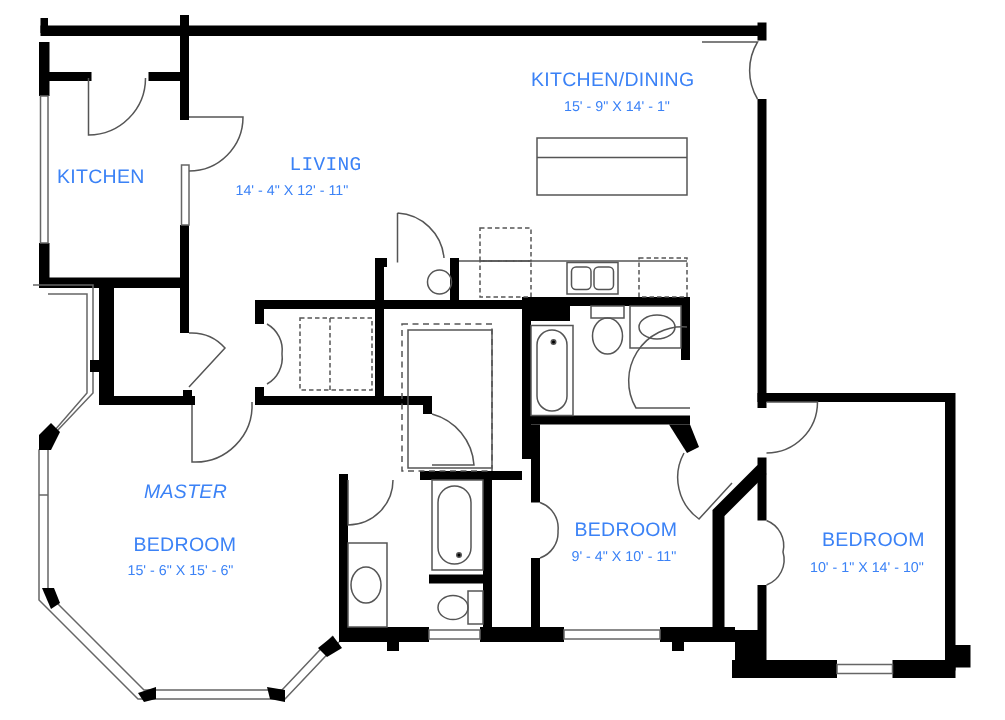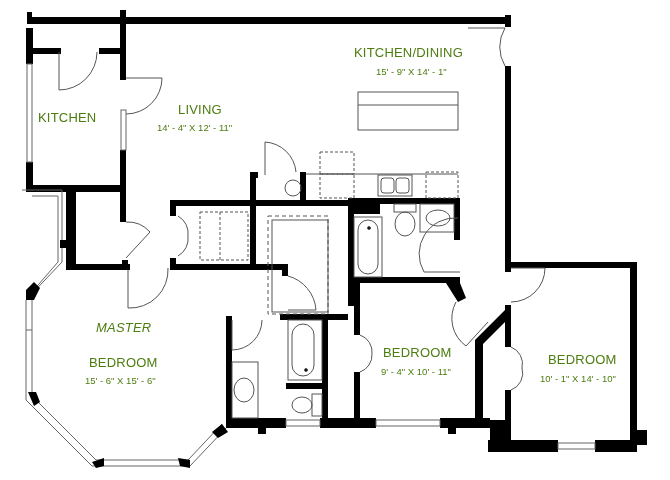--- a/index.html
+++ b/index.html
@@ -1,18 +1,18 @@
 <!DOCTYPE html>
 <html><head>
 <meta charset="utf-8">
 <style>
   html,body{margin:0;padding:0;background:#ffffff;}
   body{width:670px;height:480px;position:relative;overflow:hidden;font-family:"Liberation Sans",sans-serif;}
   #plan{position:absolute;left:0;top:0;}
-  .label{position:absolute;color:#4d7c0f;text-align:right;white-space:nowrap;}
+  .label{position:absolute;color:#3b82f6;text-align:right;white-space:nowrap;}
   .room-name{font-size:13px;letter-spacing:0.2px;}
   .room-dim{font-size:9.5px;}
 </style>
 </head>
 <body>
 
 <svg id="plan" width="670" height="480" viewBox="0 0 670 480" xmlns="http://www.w3.org/2000/svg">
   <g fill="#000">
 
     <rect x="27" y="12" width="5" height="10"></rect>
@@ -147,21 +147,21 @@
     <circle cx="306" cy="370" r="1.5" fill="#000"></circle>
     <rect x="312" y="394" width="10" height="22"></rect>
     <ellipse cx="302" cy="405" rx="10" ry="8"></ellipse>
     <rect x="232" y="362" width="26" height="56"></rect>
     <ellipse cx="244" cy="390" rx="10" ry="12"></ellipse>
   </g>
 </svg>
 
 <div class="label room-name" style="left:38px;top:110px;">KITCHEN</div>
 
-<div class="label room-name" style="left:178px;top:102px;">LIVING</div>
+<div class="label room-name" style="left:193px;top:102px;font-family:Liberation Mono, monospace;">LIVING</div>
 <div class="label room-dim" style="left:157px;top:122px;">14' - 4" X 12' - 11"</div>
 
 <div class="label room-name" style="left:354px;top:45px;">KITCHEN/DINING</div>
 <div class="label room-dim" style="left:376px;top:66px;">15' - 9" X 14' - 1"</div>
 
 <div class="label room-name" style="left:96px;top:320px;font-style:italic;">MASTER</div>
 <div class="label room-name" style="left:89px;top:355px;">BEDROOM</div>
 <div class="label room-dim" style="left:85px;top:375px;">15' - 6" X 15' - 6"</div>
 
 <div class="label room-name" style="left:383px;top:345px;">BEDROOM</div>

